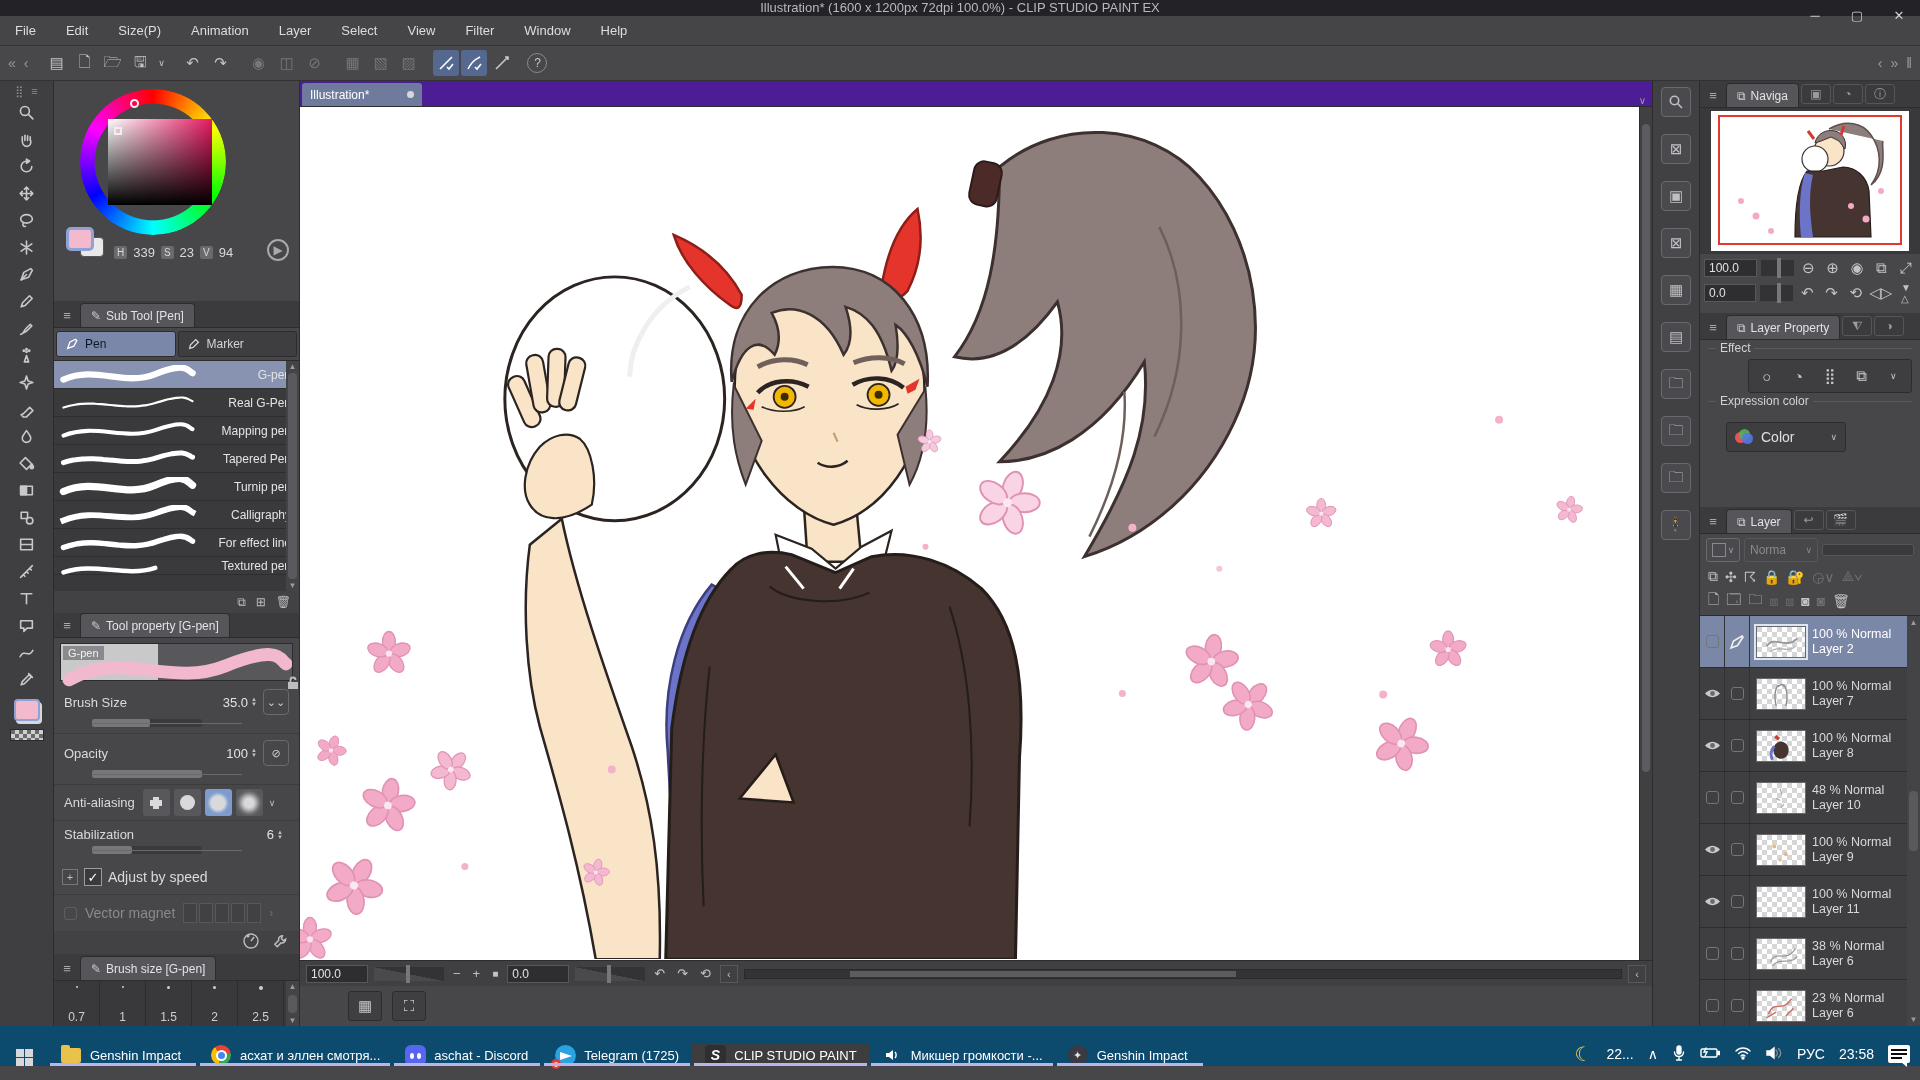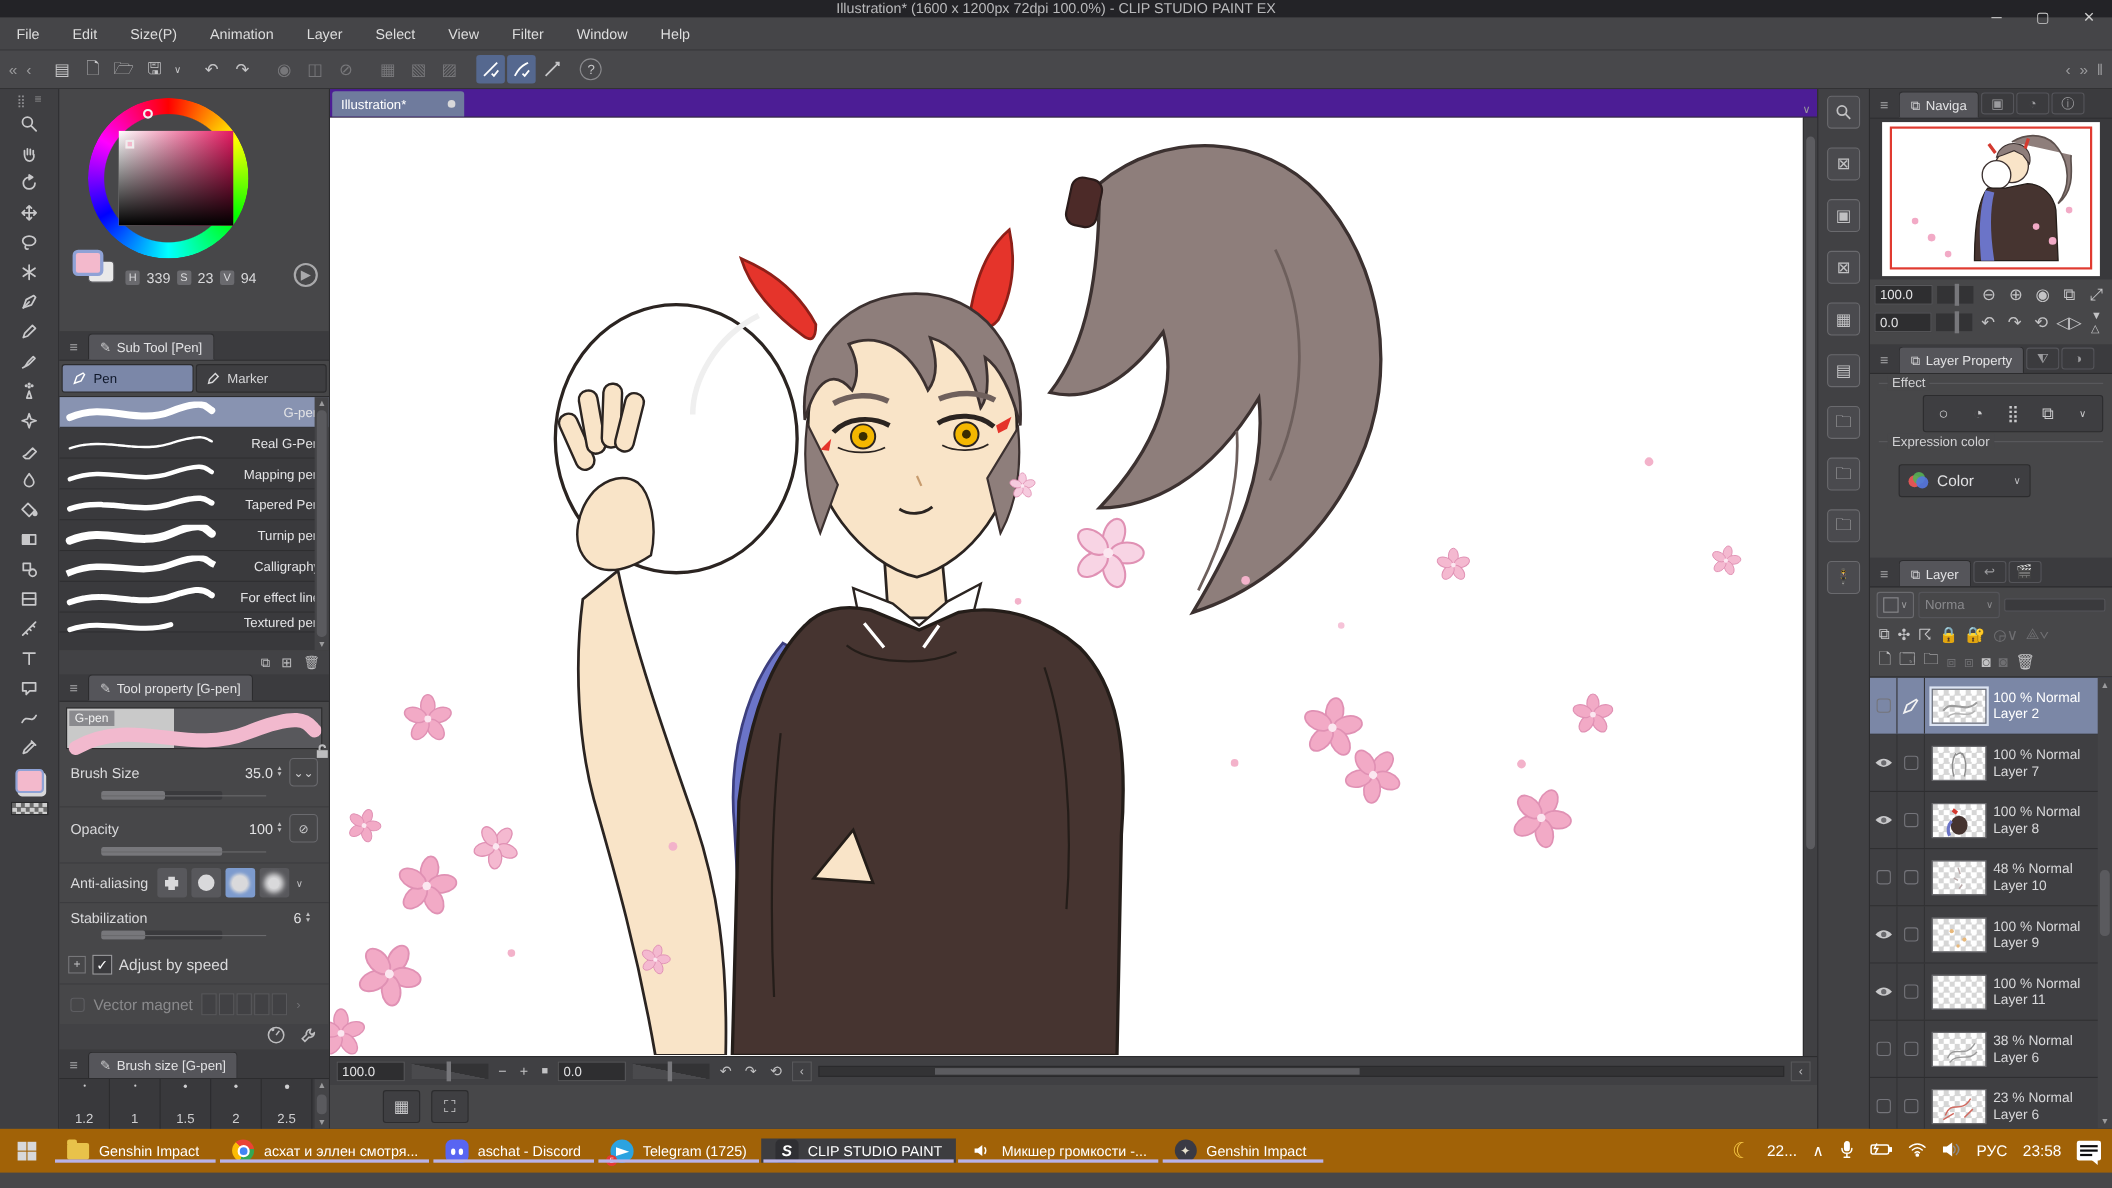--- a/index.html
+++ b/index.html
@@ -149,21 +149,21 @@
 .lrow{height:52px;display:flex;align-items:center;border-bottom:1px solid #2e2e30;background:#3f3f42}
 .lrow.sel{background:#7b87a6}
 .lrow .c1,.lrow .c2{width:25px;display:flex;align-items:center;justify-content:center;border-right:1px solid #323234;height:100%}
 .lbox{width:13px;height:13px;border:1px solid #74747a;border-radius:3px}
 .lthumb{width:50px;height:32px;margin:0 6px;background:repeating-conic-gradient(#fff 0 25%,#d6d6d6 0 50%);background-size:10px 10px;border:1px solid #6a6a6e;position:relative;flex:none}
 .lrow.sel .lthumb{outline:2px solid #dde4f2}
 .ltext{line-height:15px;font-size:12.5px;color:#d8d8da;white-space:nowrap}
 .lrow.sel .ltext{color:#fff}
 .ll-scroll{position:absolute;right:0;top:0;bottom:0;width:13px;background:#444447;display:flex;flex-direction:column;align-items:center;justify-content:space-between;color:#9b9b9d;font-size:8px;padding:2px 0}
 
-.taskbar{height:40px;background:#a16207;display:flex;align-items:center;color:#fff}
+.taskbar{height:40px;background:#0c4a6e;display:flex;align-items:flex-end;color:#fff}
 .tk-start{width:48px;display:flex;align-items:center;justify-content:center}
 .winlogo{display:grid;grid-template-columns:8px 8px;grid-template-rows:8px 8px;gap:1px}
 .winlogo i{background:#d8d8da}
 .tk-item{display:flex;align-items:center;gap:8px;padding:0 12px;min-width:150px;max-width:205px;position:relative;font-size:13px}
 .tk-item .lbl{white-space:nowrap;overflow:hidden;text-overflow:ellipsis}
 .tk-item::after{content:"";position:absolute;left:2px;right:2px;bottom:0;height:3px;background:#b9b3e8}
 .tk-item.active{background:#3d3d40}
 .tk-ic{width:22px;height:22px;flex:none;display:flex;align-items:center;justify-content:center}
 .folder-ic{width:20px;height:15px;background:#e8c24a;border-radius:2px;position:relative}
 .folder-ic::before{content:"";position:absolute;top:-3px;left:0;width:9px;height:4px;background:#e8c24a;border-radius:2px 2px 0 0}
@@ -603,21 +603,21 @@
         <div class="panel-header">
           <span class="ph-menu">≡</span>
           <div class="ph-tab">
               <span class="ic">✎</span>
               <span>Brush size [G-pen]</span>
             </div>
         </div>
         <div class="bs-grid">
           <div class="bs-cell">
               <span class="bs-dot" style="width:2px;height:2px"></span>
-              <span>1.2</span>
+              <span>0.7</span>
             </div>
           <div class="bs-cell">
               <span class="bs-dot" style="width:2px;height:2px"></span>
               <span>1</span>
             </div>
           <div class="bs-cell">
               <span class="bs-dot" style="width:3px;height:3px"></span>
               <span>1.5</span>
             </div>
           <div class="bs-cell">

